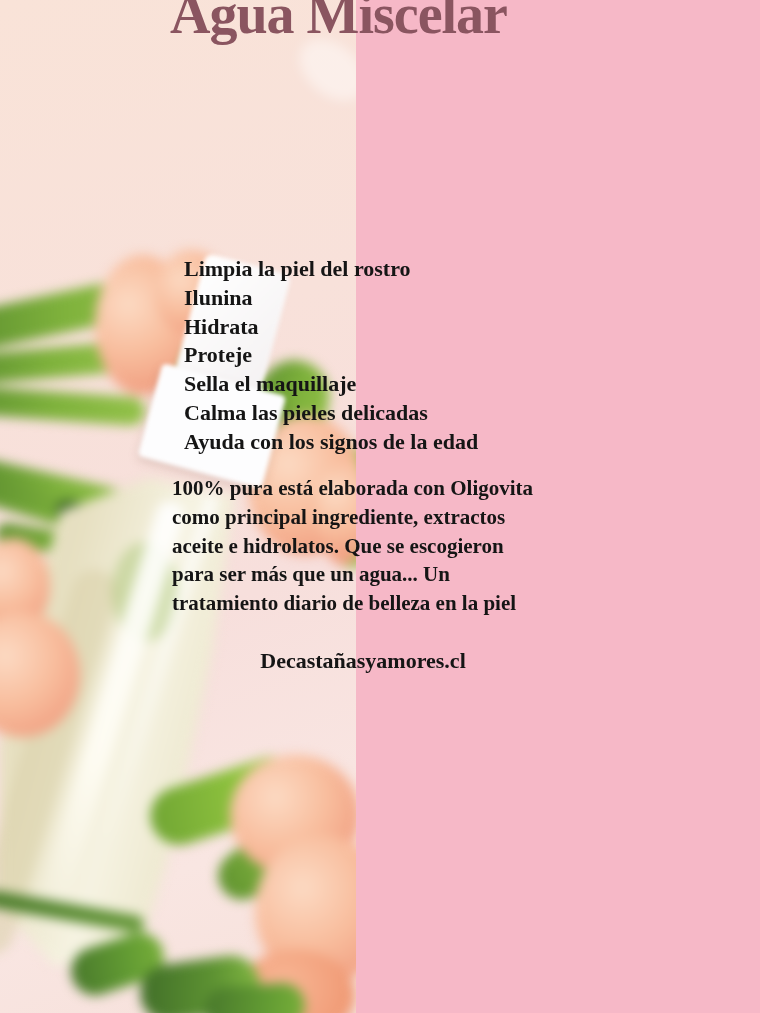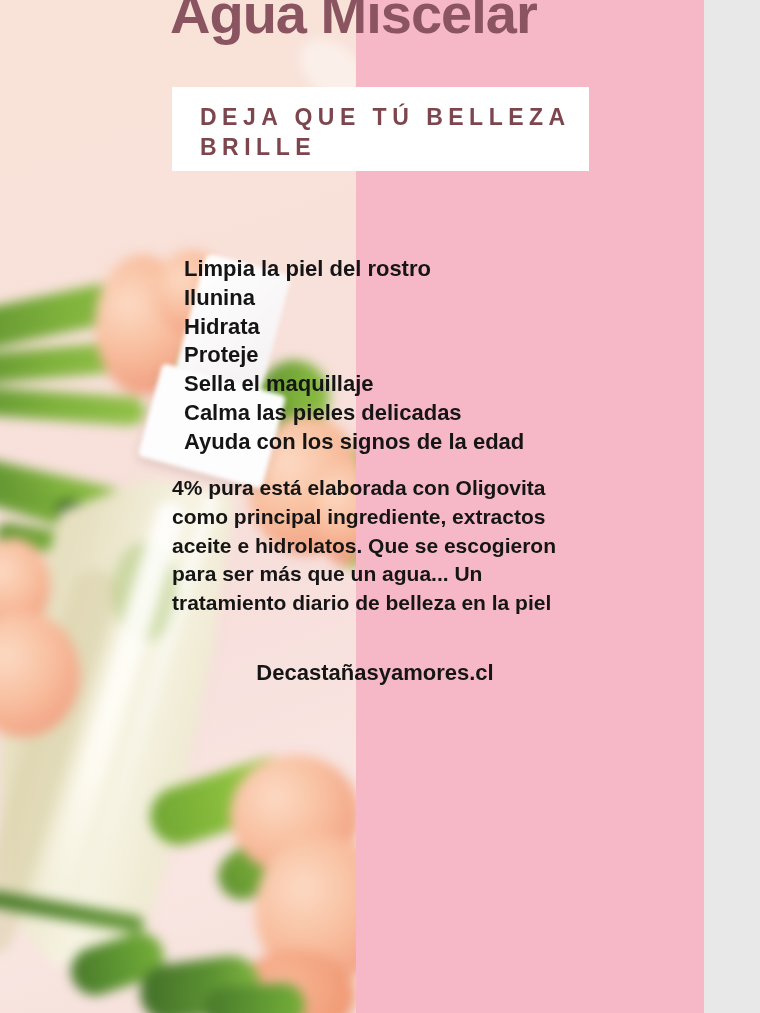--- a/index.html
+++ b/index.html
@@ -1,18 +1,18 @@
 <!DOCTYPE html>
 <html><head>
 <meta charset="utf-8">
 <style>
   html,body{margin:0;padding:0;background:#e8e8e8;}
   .canvas{
-    position:relative;width:704px;height:1013px;overflow:hidden;
-    font-family:Liberation Sans, sans-serif;background:#f0abfc;
+    position:relative;width:760px;height:1013px;overflow:hidden;
+    font-family:Liberation Serif, serif;background:#f0abfc;
   }
   
   .pink-panel{position:absolute;left:356px;top:0;width:404px;height:1013px;background:#f6b8c7;}
   
   .photo{
     position:absolute;left:0;top:0;width:356px;height:1013px;overflow:hidden;
     background:linear-gradient(160deg,#f9e3d8 0%,#f8e1da 35%,#f7dfdc 60%,#f9e6e2 82%,#f6e0da 100%);
   }
   .photo .layer{position:absolute;inset:-28px;}
   .photo .soft{filter:blur(6px);}
@@ -57,21 +57,21 @@
   }
   .benefits{
     position:absolute;left:172px;top:243px;margin:12px;
     font-size:22px;font-weight:bold;line-height:28.8px;color:#151515;white-space:pre-line;
   }
   .description{
     position:absolute;left:172px;top:474px;margin:0;
     font-size:21px;font-weight:bold;line-height:28.8px;color:#151515;white-space:pre-line;
   }
   .website{
-    position:absolute;left:136px;top:648px;width:454px;margin:12px;text-align:center;
+    position:absolute;left:136px;top:648px;width:454px;margin:0;text-align:center;
     font-size:22px;font-weight:bold;color:#151515;
   }
 </style>
 </head>
 <body>
 
 <div class="canvas">
 
   <div class="photo">
     <div class="layer soft">
@@ -120,34 +120,30 @@
       <div class="spray-pump"></div>
       <div class="spray-cap"></div>
     </div>
   </div>
 
   <div class="pink-panel"></div>
 
   <div class="content">
     <h1 class="page-title">Agua Miscelar</h1>
 
-    <div class="tagline-box">
-      <p class="tagline">DEJA QUE TÚ BELLEZA
-BRILLE</p>
-    </div>
 
     <p class="benefits">Limpia la piel del rostro
 Ilunina
 Hidrata
 Proteje
 Sella el maquillaje
 Calma las pieles delicadas
 Ayuda con los signos de la edad</p>
 
-    <p class="description">4% pura está elaborada con Oligovita
+    <p class="description">100% pura está elaborada con Oligovita
 como principal ingrediente, extractos
 aceite e hidrolatos. Que se escogieron
 para ser más que un agua... Un
 tratamiento diario de belleza en la piel</p>
 
     <p class="website">Decastañasyamores.cl</p>
   </div>
 
 </div>
 

